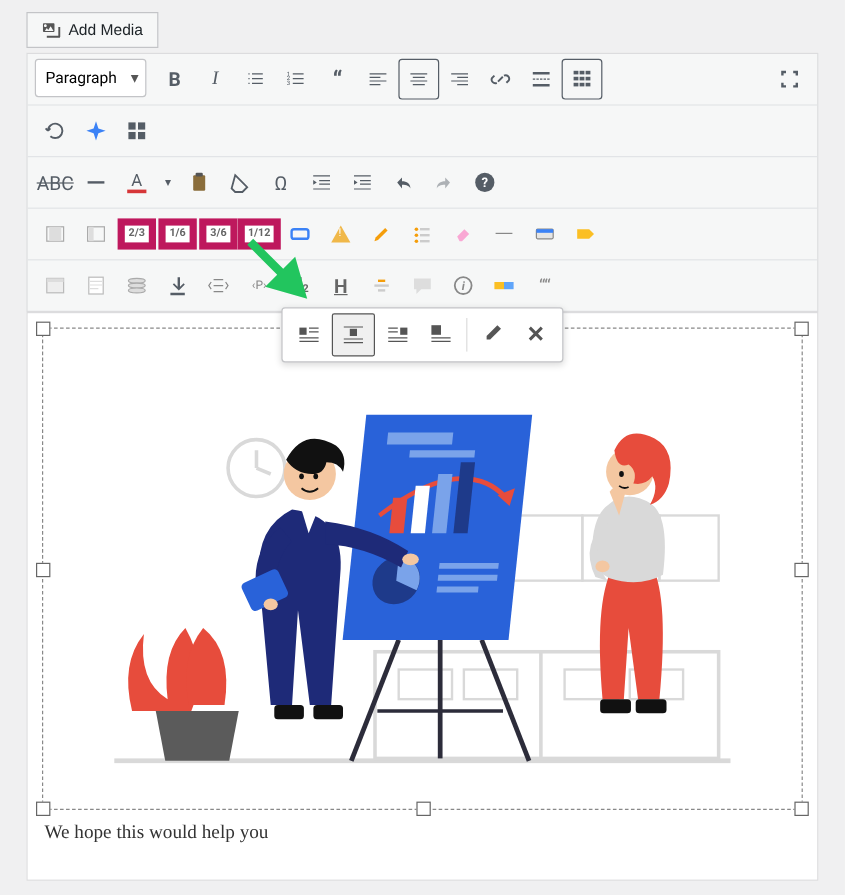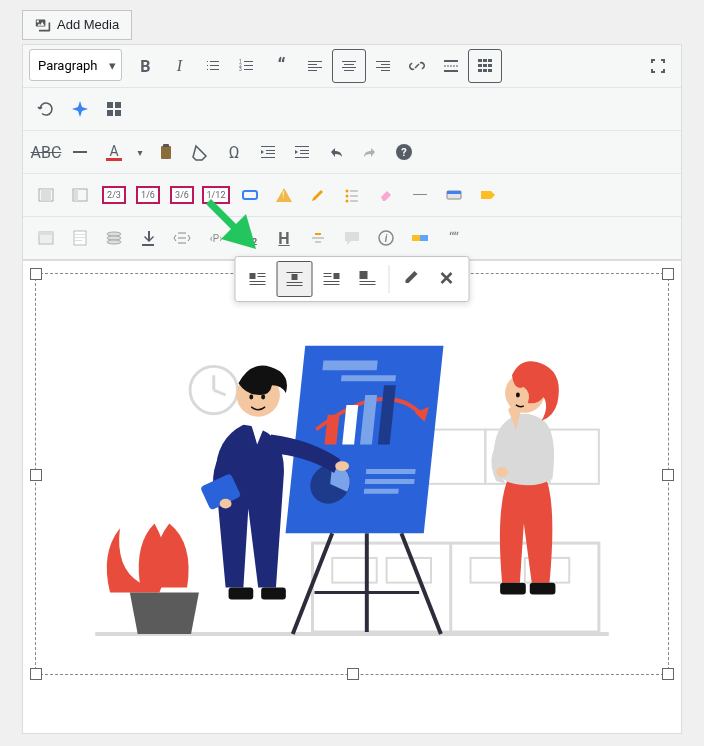--- a/index.html
+++ b/index.html
@@ -12,21 +12,21 @@
   .tab.inactive{background:#e4e4e4;border:1px solid #dcdcde;border-bottom:none}
   .toolbar-wrap{margin:4px 22px 0 22px;border:1px solid #dcdcde;background:#f6f7f7}
   .tb-row{display:flex;align-items:flex-start;padding:4px 6px;flex-wrap:wrap}
   .tb-row + .tb-row{border-top:1px solid #e2e4e7}
   .fmt-select{height:30px;padding:0 24px 0 8px;border:1px solid #c3c4c7;border-radius:3px;background:#fff;font-size:13px;margin-right:6px;position:relative;display:inline-flex;align-items:center}
   .fmt-select::after{content:"▾";position:absolute;right:6px;color:#555}
   .tb-btn{width:32px;height:32px;display:inline-flex;align-items:center;justify-content:center;margin:1px;cursor:pointer;color:#555d66;border-radius:2px;position:relative}
   .tb-btn.boxed{outline:1px solid #555d66}
   .tb-btn svg{width:20px;height:20px}
   .spacer{flex:1}
-  .frac{font-size:9px;font-weight:normal;background:#fff;border:2px solid #be185d;padding:2px 3px;color:#666}
+  .frac{font-size:9px;font-weight:bold;background:#fff;border:6px solid #be185d;padding:2px 3px;color:#666}
   .yel-tri{width:0;height:0;border-left:8px solid transparent;border-right:8px solid transparent;border-bottom:14px solid #f0b849;position:relative}
   .yel-tri::after{content:"!";position:absolute;top:2px;left:-2px;font-size:9px;color:#fff}
   .editor{margin:0 22px;background:#fff;border:1px solid #dcdcde;padding:6px;position:relative;height:460px}
   .img-box{position:relative;margin:6px;border:1px dashed #888}
   .img-box .handle{width:10px;height:10px;background:#fff;border:1px solid #666;position:absolute}
   .h-tl{top:-6px;left:-6px}.h-tr{top:-6px;right:-6px}.h-bl{bottom:-6px;left:-6px}.h-br{bottom:-6px;right:-6px}
   .h-tm{top:-6px;left:50%;margin-left:-5px}.h-bm{bottom:-6px;left:50%;margin-left:-5px}
   .h-lm{top:50%;left:-6px;margin-top:-5px}.h-rm{top:50%;right:-6px;margin-top:-5px}
   .caption{font-family:Georgia,serif;font-size:16px;color:#333;padding:4px 8px}
   .float-tb{position:absolute;top:-18px;left:50%;transform:translateX(-50%);background:#fff;border:1px solid #c3c4c7;box-shadow:0 2px 6px rgba(0,0,0,.15);display:flex;padding:4px;border-radius:3px;z-index:10}
@@ -465,13 +465,14 @@
         <path fill="#d9d9d9" d="M478 160 q-20 25 -2 50 l-10 -3 q-14 -30 12 -47z"></path>
         <ellipse cx="472" cy="198" rx="6" ry="5" fill="#f4c7a1"></ellipse>
         <path fill="#f4c7a1" d="M486 155 l-8 -20 q6 -8 14 -2z"></path>
         <circle cx="495" cy="118" r="20" fill="#f4c7a1"></circle>
         <path fill="#e74c3c" d="M482 100 q10 -22 34 -10 q18 10 12 38 q-4 14 -16 18 q8 -14 2 -24 q-6 8 -16 6 q4 -10 -4 -16 q-10 4 -12 -12z"></path>
         <ellipse cx="488" cy="120" rx="2" ry="2.5" fill="#111"></ellipse>
         <path d="M486 130 q4 3 8 1" fill="none" stroke="#111" stroke-width="1.5"></path>
       </g>
     </svg>
   </div>
+  <div class="caption">We hope this would help you</div>
 </div>
 
 </body></html>

